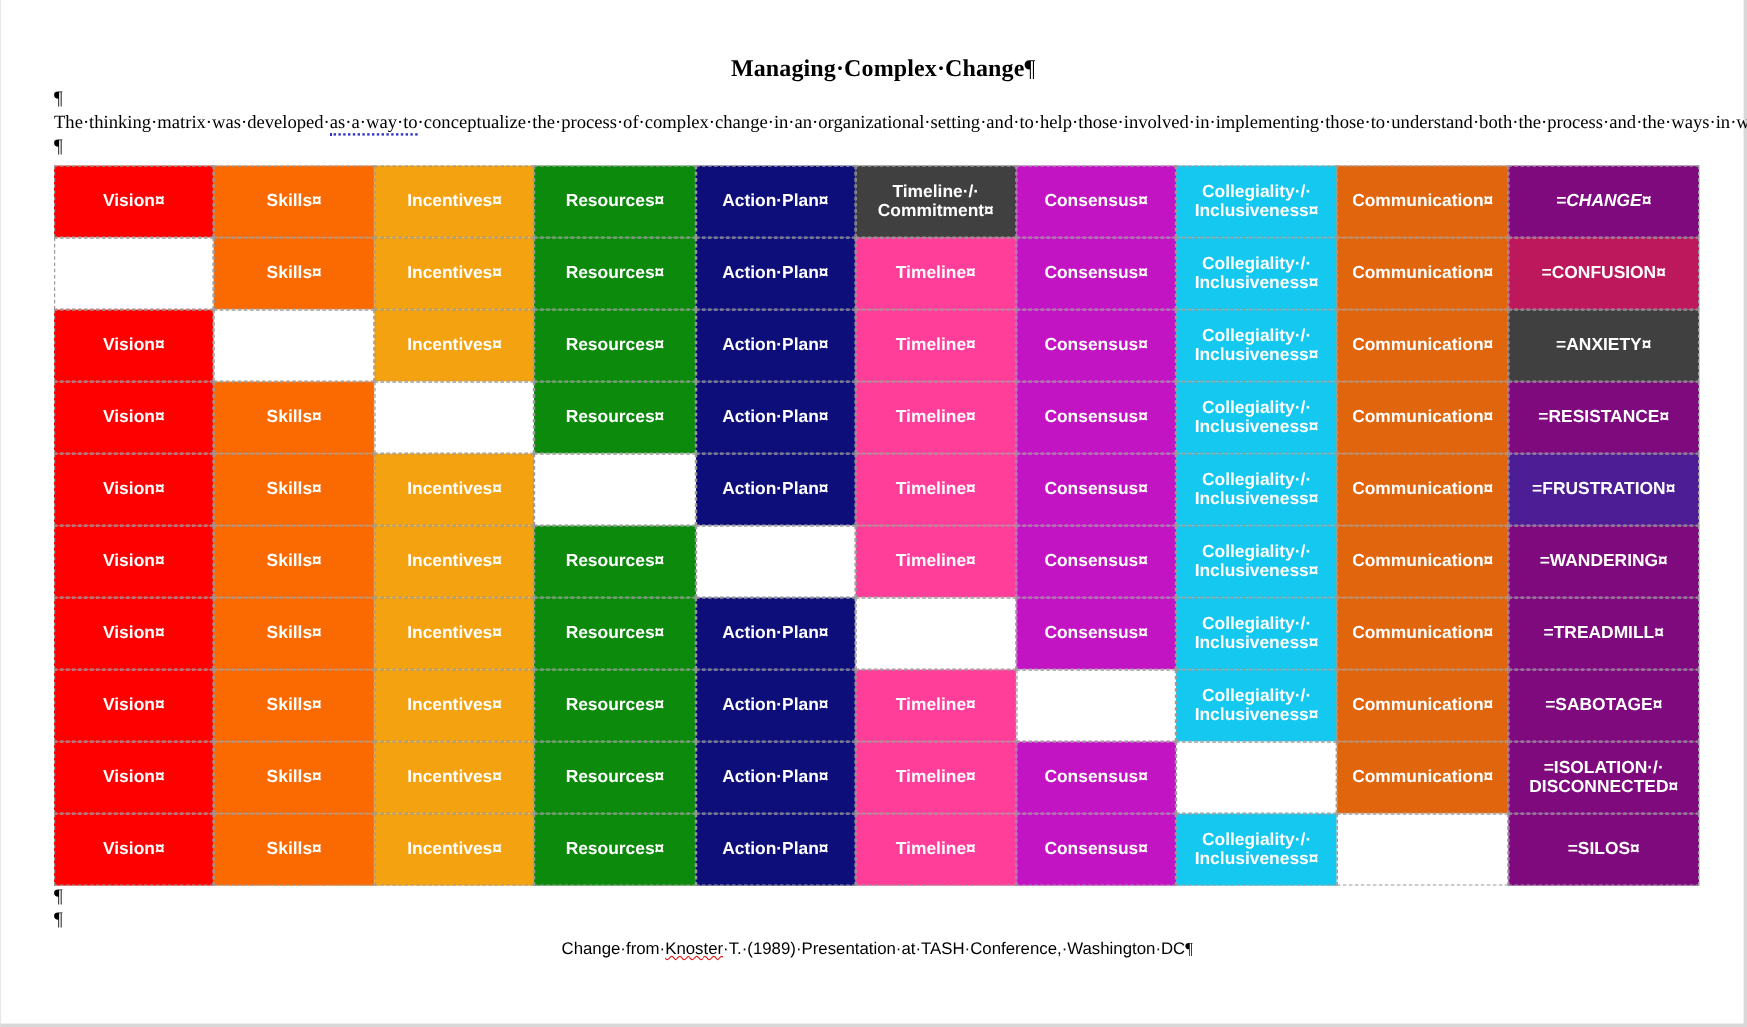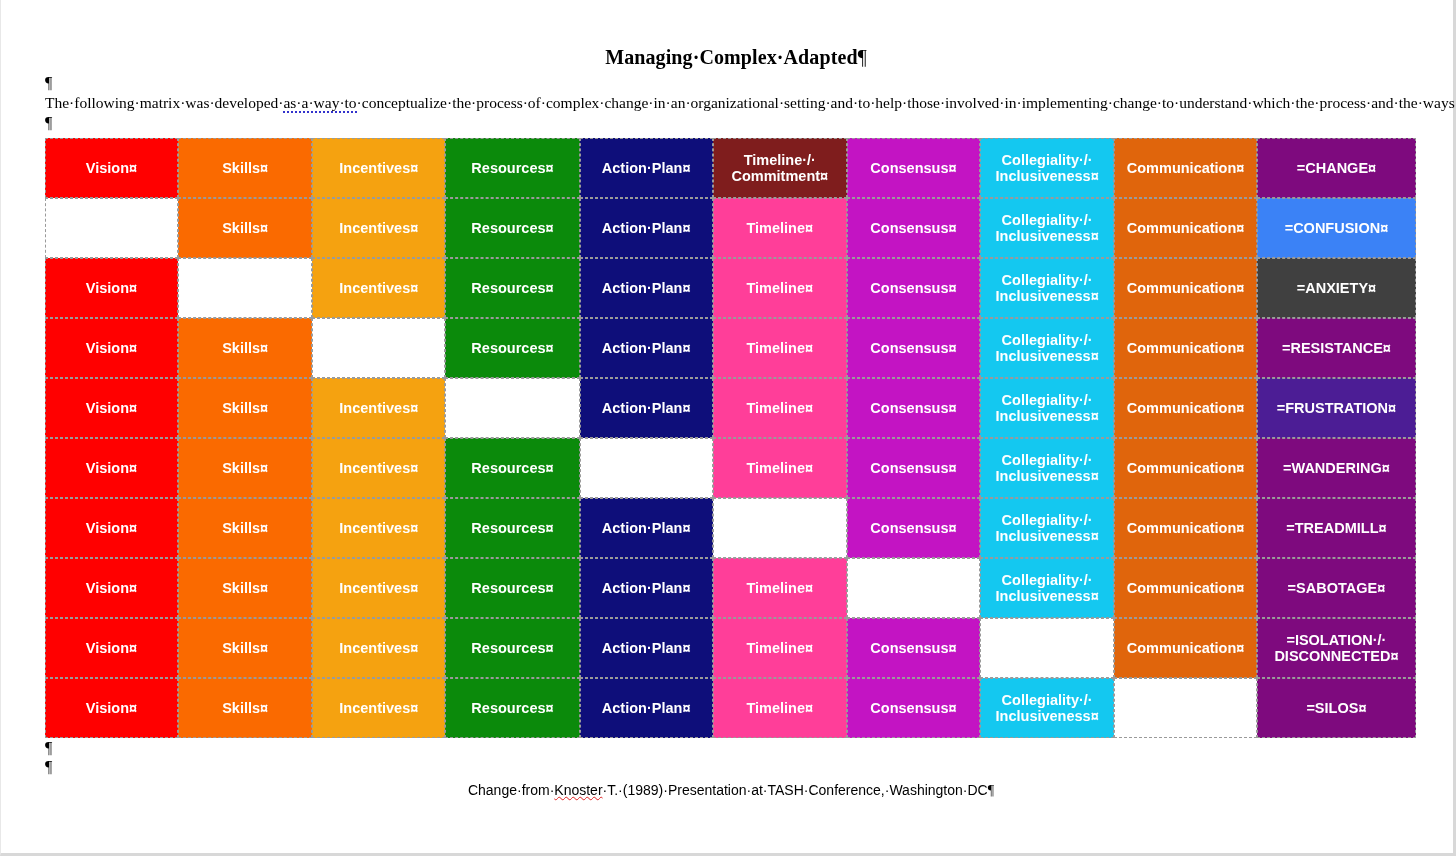--- a/index.html
+++ b/index.html
@@ -130,25 +130,25 @@
     text-decoration-style: wavy;
     text-decoration-thickness: 1px;
   }
 </style>
 </head>
 <body>
 
 <div id="page">
   <div id="doc-body">
 
-    <div class="doc-title"><span>Managing·Complex·Adapted</span><span class="pilcrow">¶</span></div>
+    <div class="doc-title"><span>Managing·Complex·Change</span><span class="pilcrow">¶</span></div>
 
     <div class="empty-para"><span class="pilcrow">¶</span></div>
 
-    <div class="intro"><span>The·following·matrix·was·developed·</span><span class="spell-blue">as·a·way·to</span><span>·conceptualize·the·process·of·complex·change·in·an·organizational·setting·and·to·help·those·involved·in·implementing·change·to·understand·which·</span><span>the·process·and·the·ways·in·which·their·reactions·to·change·might·be·understood.</span></div>
+    <div class="intro"><span>The·thinking·matrix·was·developed·</span><span class="spell-blue">as·a·way·to</span><span>·conceptualize·the·process·of·complex·change·in·an·organizational·setting·and·to·help·those·involved·in·implementing·those·to·understand·both·</span><span>the·process·and·the·ways·in·which·their·reactions·to·change·might·be·understood.</span></div>
 
     <div class="empty-para"><span class="pilcrow">¶</span></div>
 
     <table class="matrix">
       <colgroup id="matrix-colgroup">
           <col style="width: 9.7%;">
           <col style="width: 9.8%;">
           <col style="width: 9.7%;">
           <col style="width: 9.8%;">
           <col style="width: 9.7%;">
@@ -158,40 +158,40 @@
           <col style="width: 10.4%;">
           <col style="width: 11.6%;">
         </colgroup>
       <tbody id="matrix-body">
           <tr>
             <td style="background: rgb(255, 0, 0);">Vision<span class="fmk">¤</span></td>
             <td style="background: rgb(250, 106, 0);">Skills<span class="fmk">¤</span></td>
             <td style="background: rgb(245, 162, 16);">Incentives<span class="fmk">¤</span></td>
             <td style="background: rgb(11, 138, 11);">Resources<span class="fmk">¤</span></td>
             <td style="background: rgb(14, 14, 122);">Action·Plan<span class="fmk">¤</span></td>
-            <td style="background: #7f1d1d;">Timeline·/·
+            <td style="background: #404040;">Timeline·/·
 Commitment<span class="fmk">¤</span></td>
             <td style="background: rgb(195, 20, 195);">Consensus<span class="fmk">¤</span></td>
             <td style="background: rgb(20, 200, 240);">Collegiality·/·
 Inclusiveness<span class="fmk">¤</span></td>
             <td style="background: rgb(224, 101, 12);">Communication<span class="fmk">¤</span></td>
-            <td style="background: rgb(126, 10, 126);">=CHANGE<span class="fmk">¤</span></td>
-          </tr>
-          <tr>
-            <td class="blank-cell">***<span class="fmk" style="font-size: 11px;">¤</span></td>
-            <td style="background: rgb(250, 106, 0);">Skills<span class="fmk">¤</span></td>
-            <td style="background: rgb(245, 162, 16);">Incentives<span class="fmk">¤</span></td>
-            <td style="background: rgb(11, 138, 11);">Resources<span class="fmk">¤</span></td>
-            <td style="background: rgb(14, 14, 122);">Action·Plan<span class="fmk">¤</span></td>
-            <td style="background: rgb(255, 62, 153);">Timeline<span class="fmk">¤</span></td>
-            <td style="background: rgb(195, 20, 195);">Consensus<span class="fmk">¤</span></td>
-            <td style="background: rgb(20, 200, 240);">Collegiality·/·
-Inclusiveness<span class="fmk">¤</span></td>
-            <td style="background: rgb(224, 101, 12);">Communication<span class="fmk">¤</span></td>
-            <td style="background: #3b82f6;">=CONFUSION<span class="fmk">¤</span></td>
+            <td style="background: rgb(126, 10, 126); font-style: italic;">=CHANGE<span class="fmk">¤</span></td>
+          </tr>
+          <tr>
+            <td class="blank-cell">***<span class="fmk" style="font-size: 11px;">¤</span></td>
+            <td style="background: rgb(250, 106, 0);">Skills<span class="fmk">¤</span></td>
+            <td style="background: rgb(245, 162, 16);">Incentives<span class="fmk">¤</span></td>
+            <td style="background: rgb(11, 138, 11);">Resources<span class="fmk">¤</span></td>
+            <td style="background: rgb(14, 14, 122);">Action·Plan<span class="fmk">¤</span></td>
+            <td style="background: rgb(255, 62, 153);">Timeline<span class="fmk">¤</span></td>
+            <td style="background: rgb(195, 20, 195);">Consensus<span class="fmk">¤</span></td>
+            <td style="background: rgb(20, 200, 240);">Collegiality·/·
+Inclusiveness<span class="fmk">¤</span></td>
+            <td style="background: rgb(224, 101, 12);">Communication<span class="fmk">¤</span></td>
+            <td style="background: #be185d;">=CONFUSION<span class="fmk">¤</span></td>
           </tr>
           <tr>
             <td style="background: rgb(255, 0, 0);">Vision<span class="fmk">¤</span></td>
             <td class="blank-cell">***</td>
             <td style="background: rgb(245, 162, 16);">Incentives<span class="fmk">¤</span></td>
             <td style="background: rgb(11, 138, 11);">Resources<span class="fmk">¤</span></td>
             <td style="background: rgb(14, 14, 122);">Action·Plan<span class="fmk">¤</span></td>
             <td style="background: rgb(255, 62, 153);">Timeline<span class="fmk">¤</span></td>
             <td style="background: rgb(195, 20, 195);">Consensus<span class="fmk">¤</span></td>
             <td style="background: rgb(20, 200, 240);">Collegiality·/·

